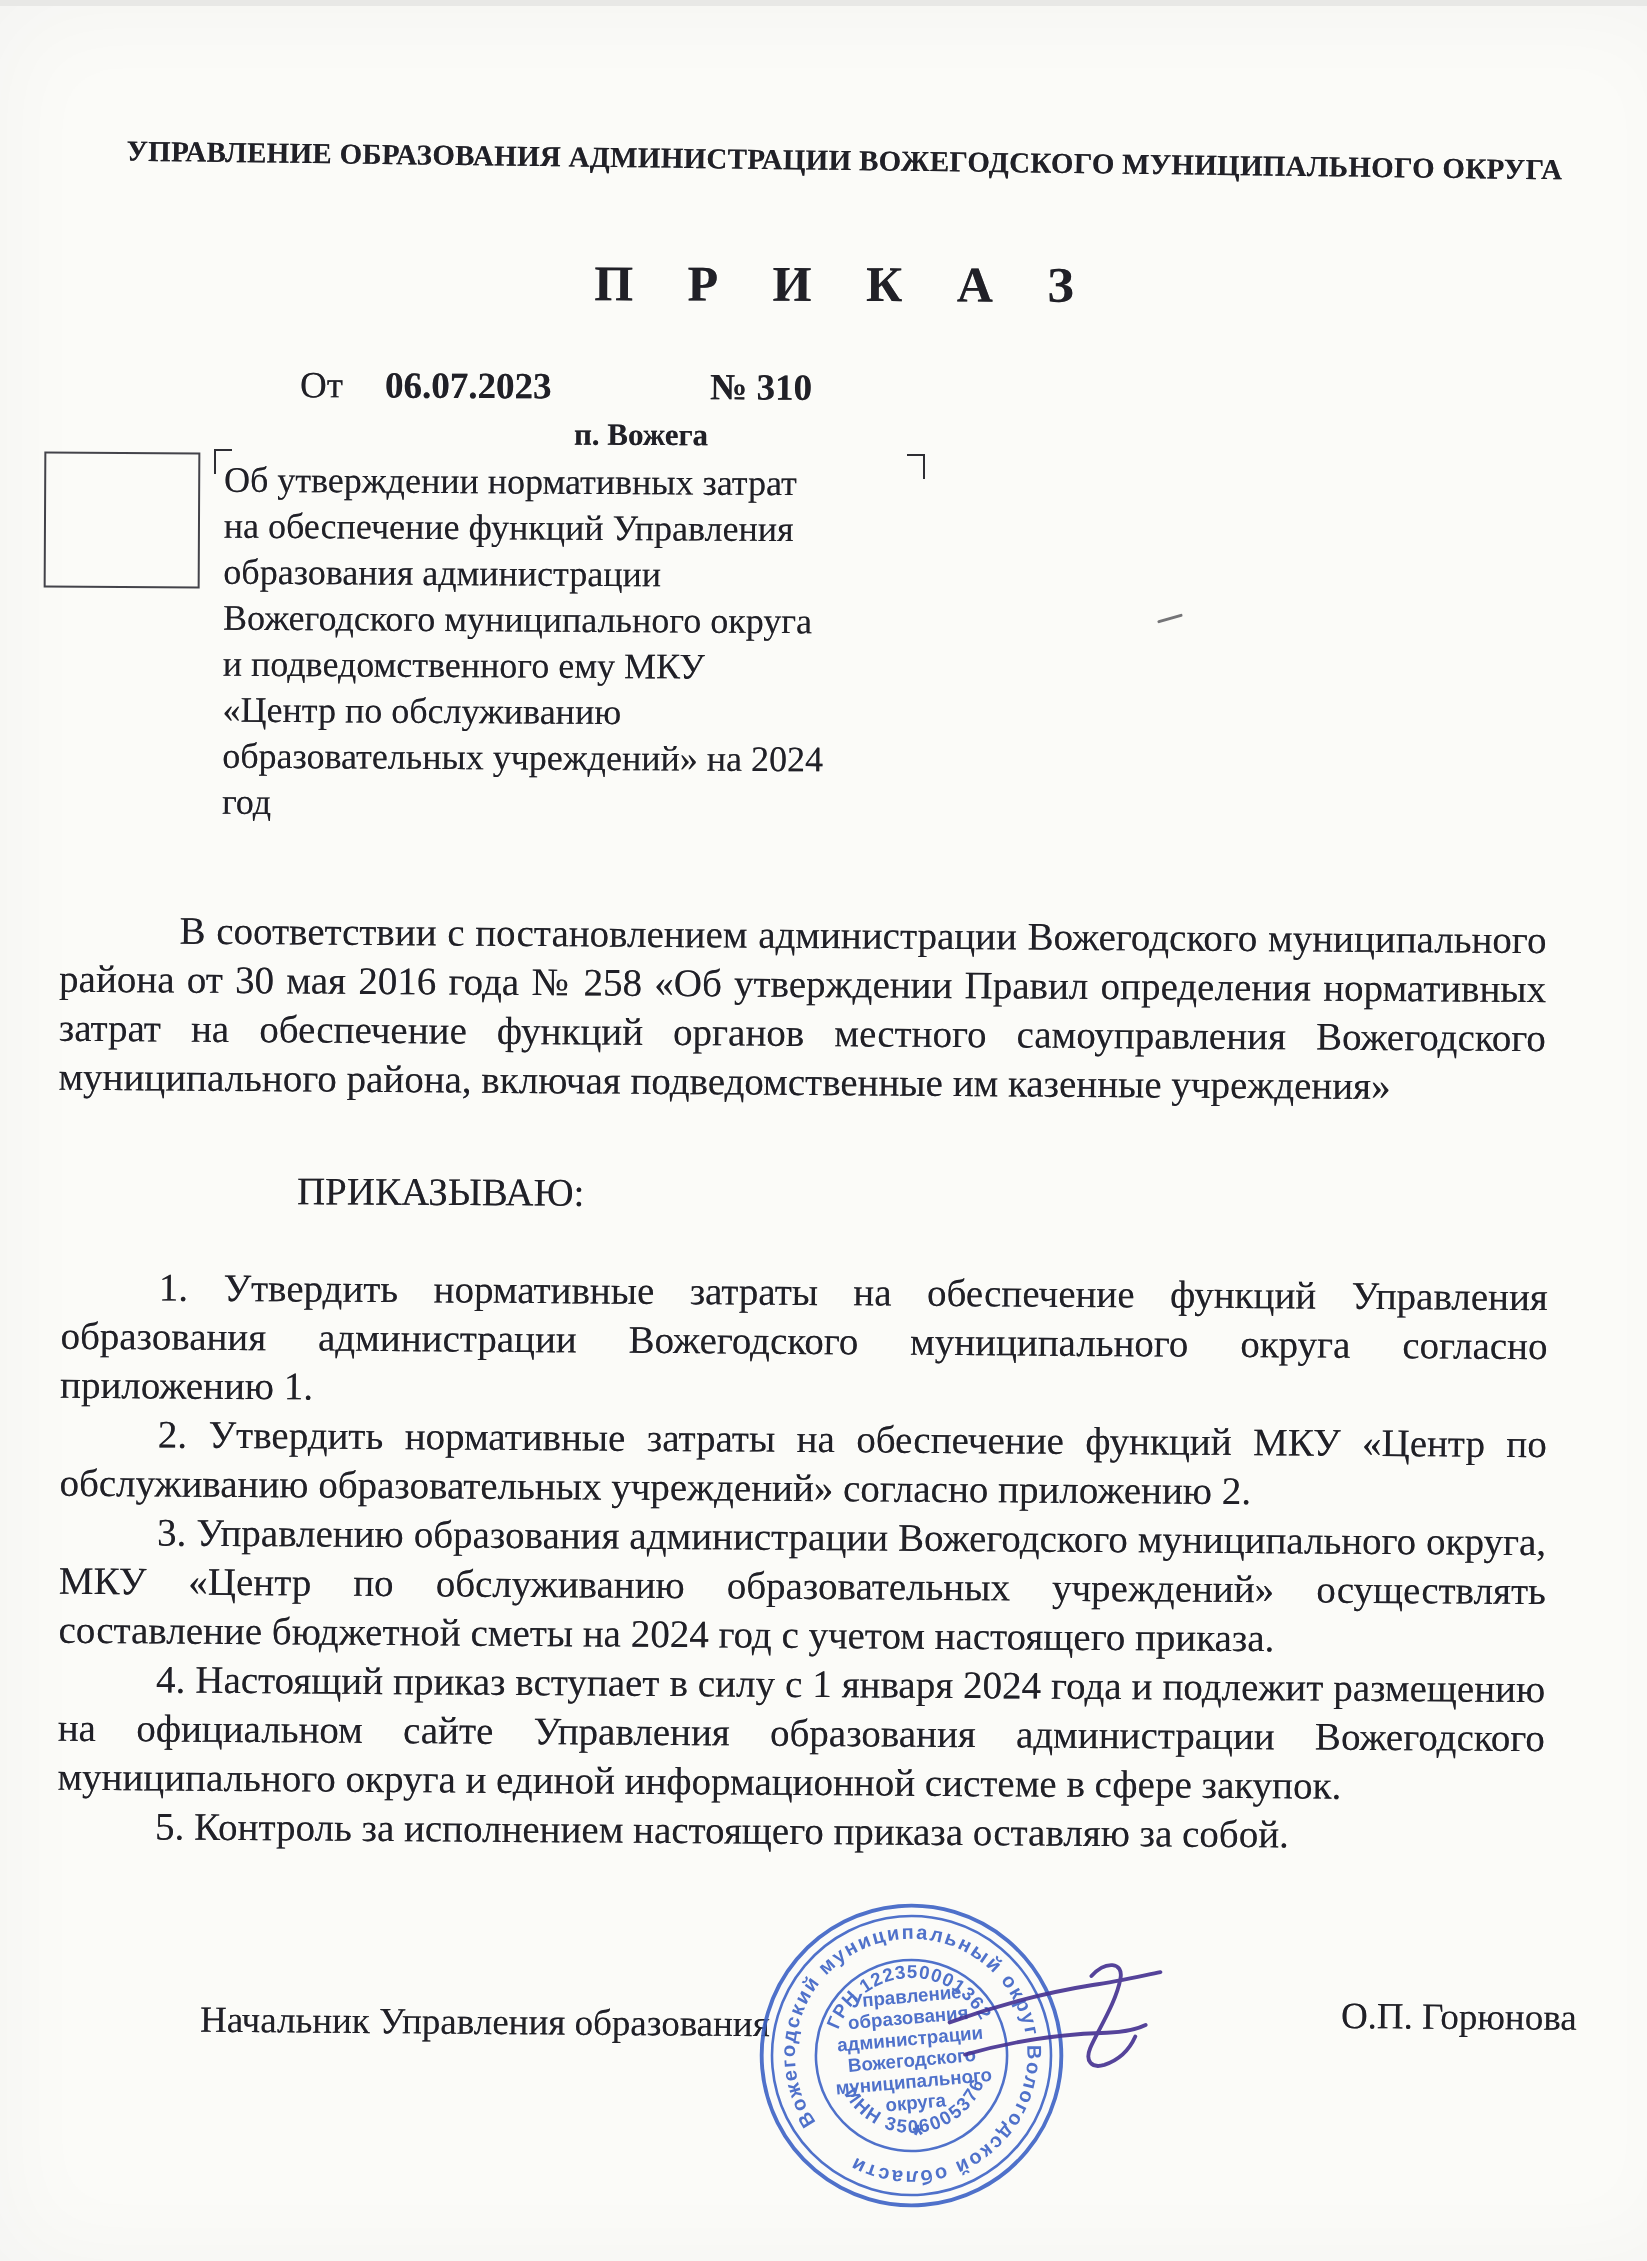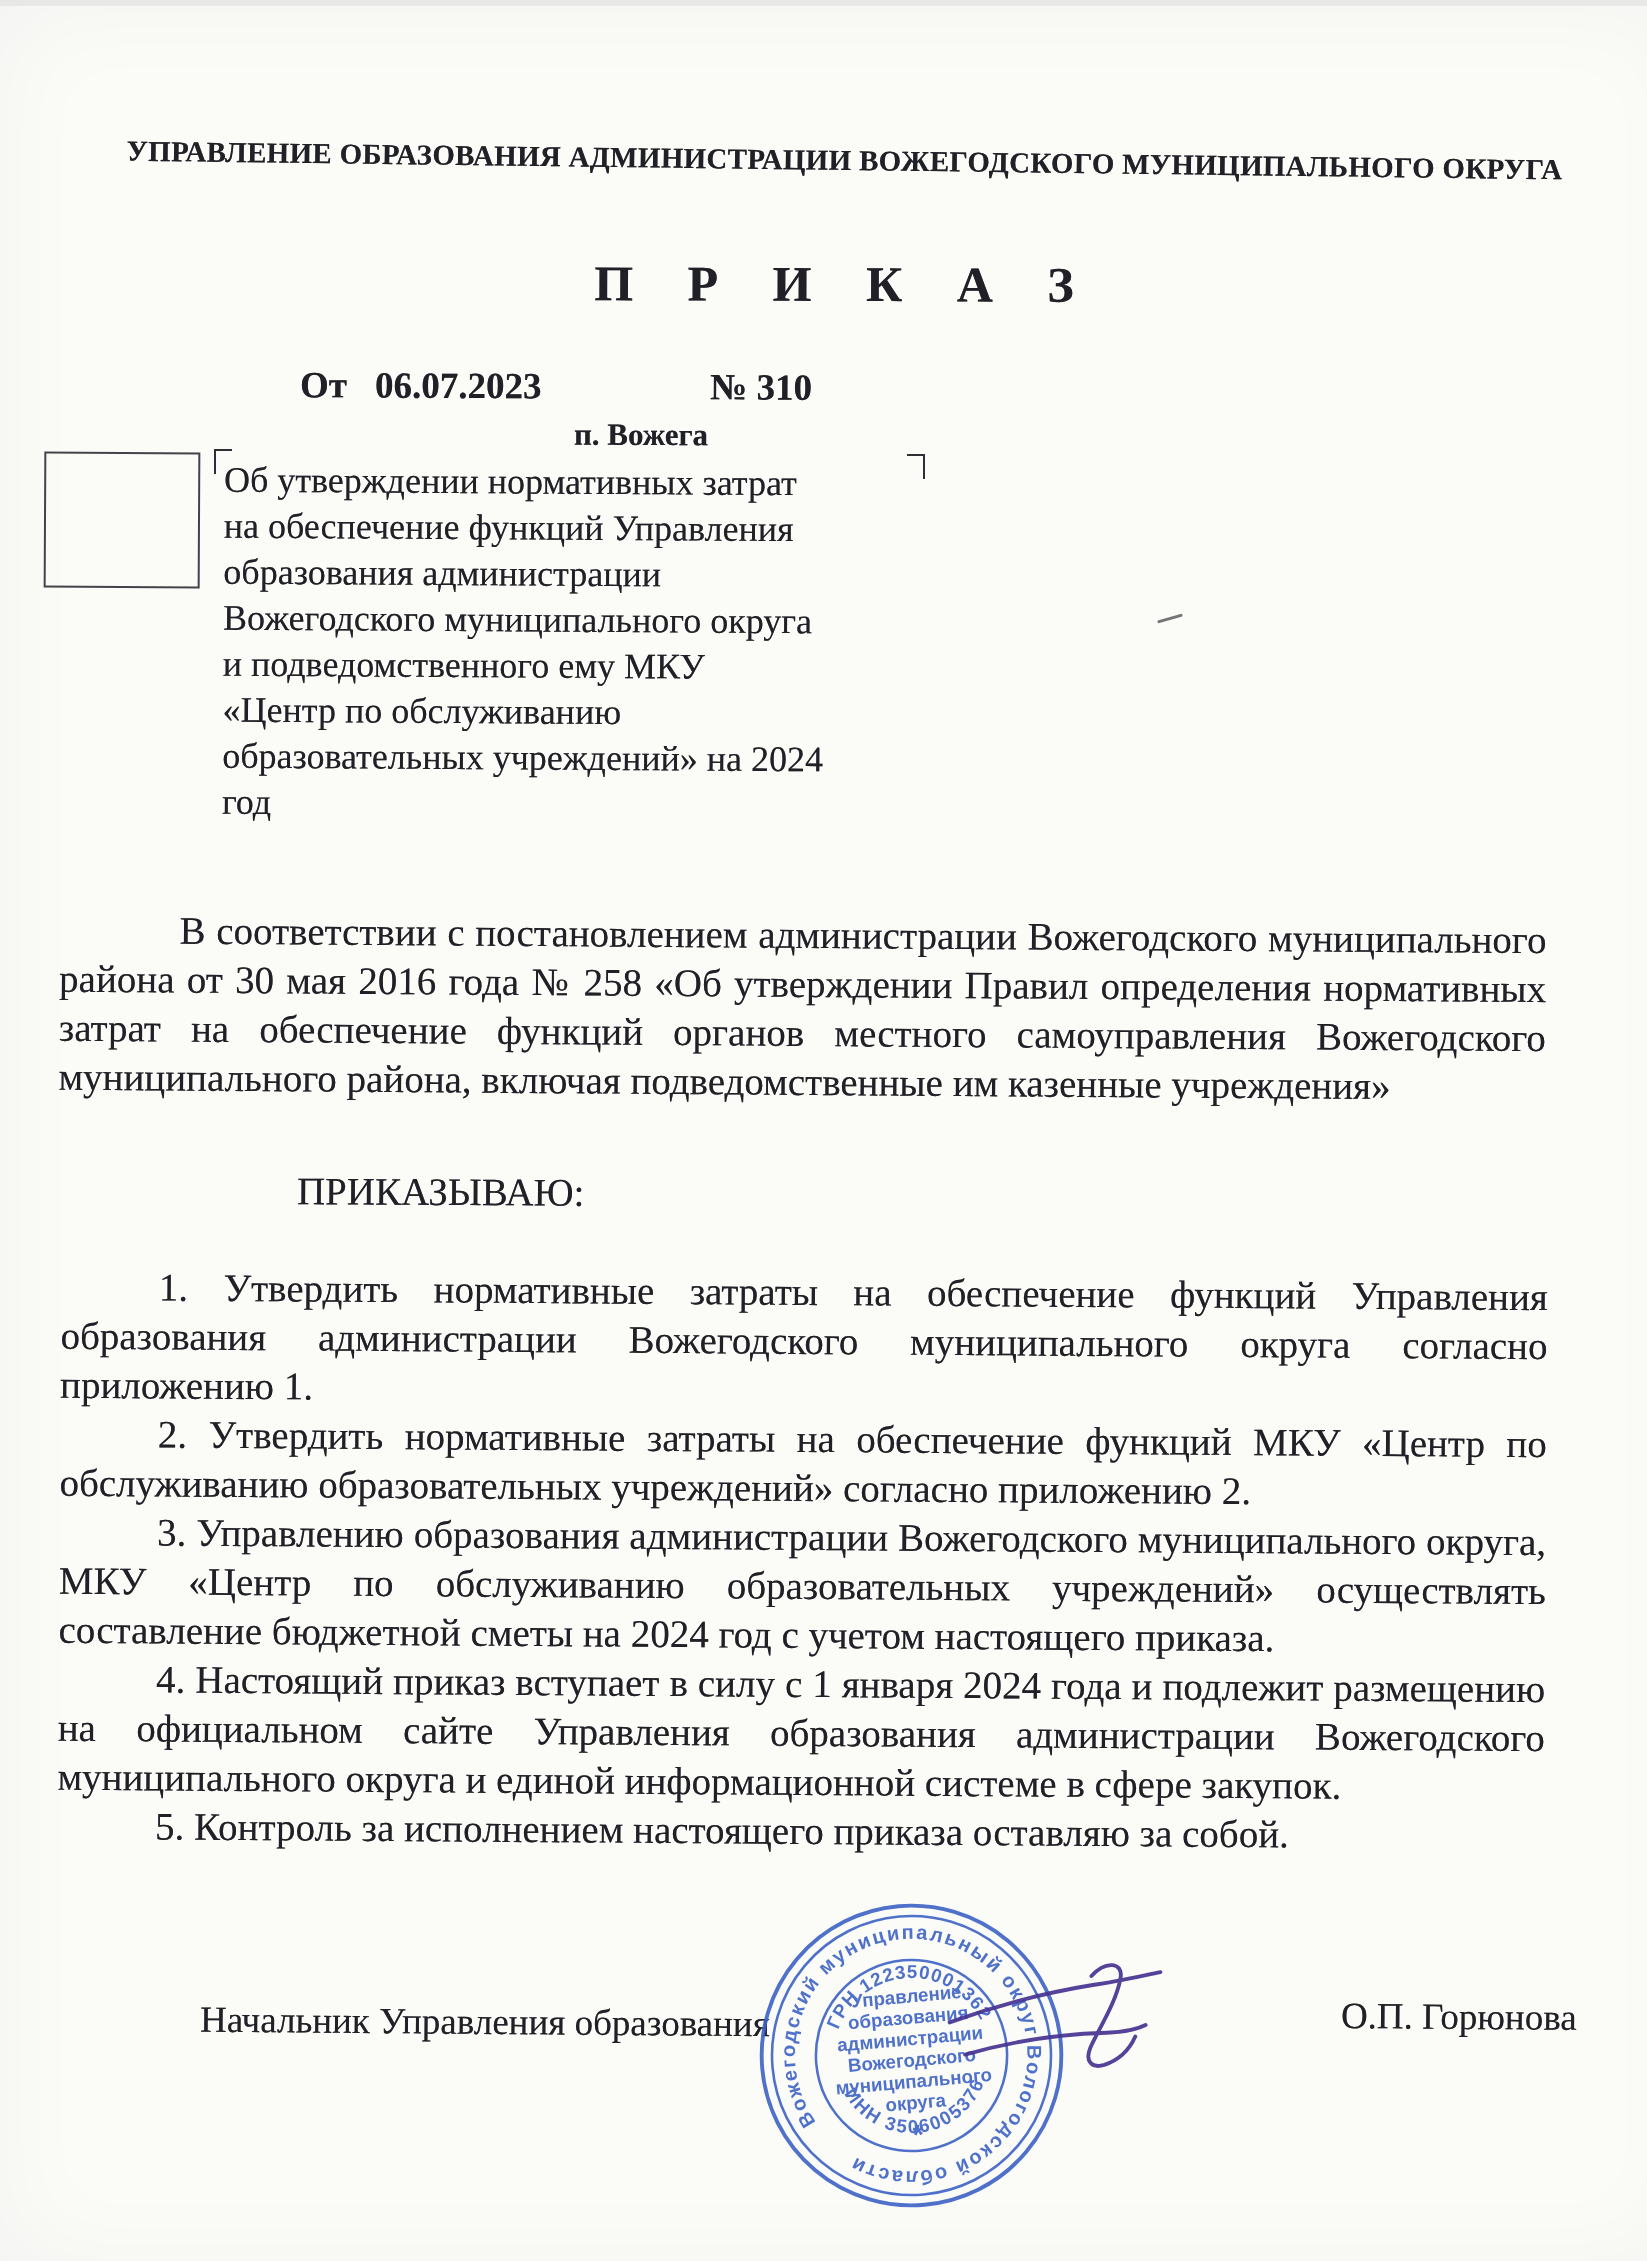--- a/index.html
+++ b/index.html
@@ -11,22 +11,22 @@
     padding-left:42px;
   }
   .page *{box-sizing:border-box;}
   .txt{text-shadow:0 0 0.5px rgba(25,25,32,.55);}
 
   .org-header{position:absolute;top:138px;left:0;right:0;text-align:center;
     font-weight:bold;font-size:29px;letter-spacing:0.3px;transform:rotate(.75deg);}
   .doc-title{position:absolute;top:249px;left:0;right:0;text-align:center;
     font-weight:bold;font-size:50px;letter-spacing:.42em;transform:rotate(.2deg);}
   .date-row{position:absolute;top:360px;left:0;right:0;height:52px;transform:rotate(.3deg);}
-  .date-prefix{position:absolute;left:300px;font-weight:bold;font-size:37px;}
-  .date-value{position:absolute;left:375px;font-weight:bold;font-size:37px;text-align:center;}
+  .date-prefix{position:absolute;left:300px;font-weight:normal;font-size:37px;}
+  .date-value{position:absolute;left:385px;font-weight:bold;font-size:37px;text-align:center;}
   .doc-number{position:absolute;left:710px;font-weight:bold;font-size:37px;}
   .place-line{position:absolute;top:411px;left:574px;font-weight:bold;font-size:31px;transform:rotate(.3deg);}
 
   .approval-box{position:absolute;left:44px;top:446px;width:156px;height:136px;
     border:2.6px solid #43434a;transform:rotate(.3deg);}
   .bracket-left{position:absolute;left:214px;top:443px;width:18px;height:24.5px;
     border-top:2.6px solid #2e2e34;border-left:2.6px solid #2e2e34;}
   .bracket-right{position:absolute;left:907px;top:448px;width:18px;height:24.5px;
     border-top:2.6px solid #2e2e34;border-right:2.6px solid #2e2e34;}
 

